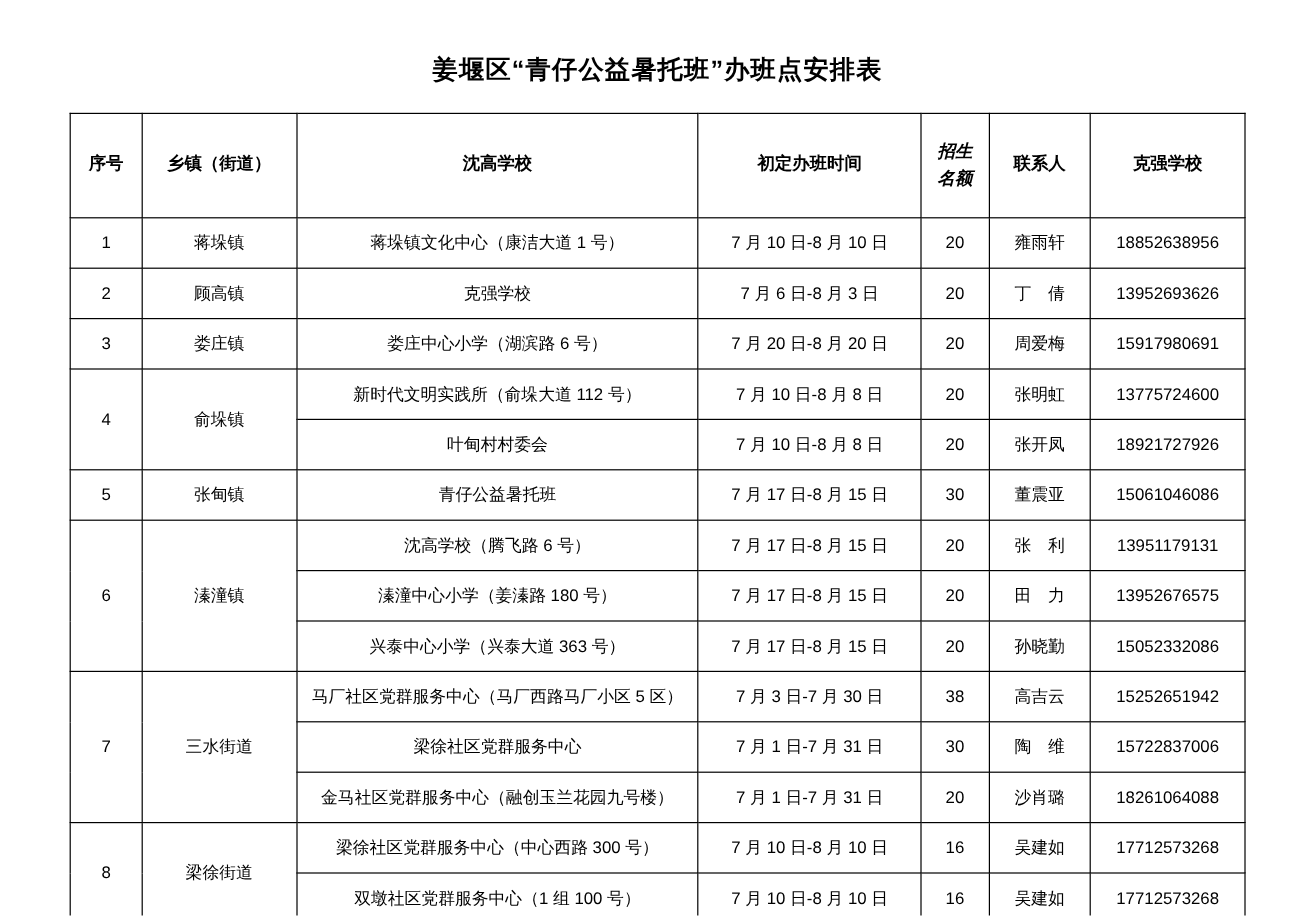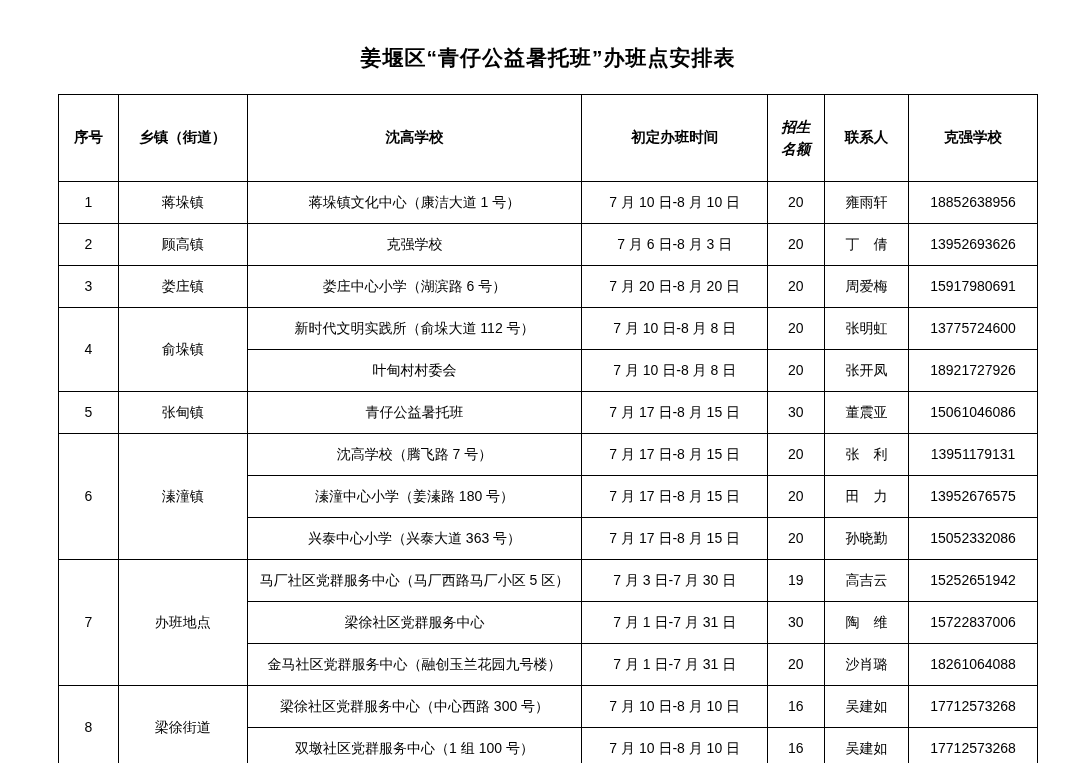--- a/index.html
+++ b/index.html
@@ -144,21 +144,21 @@
           <td>张甸镇</td>
           <td>青仔公益暑托班</td>
           <td>7 月 17 日-8 月 15 日</td>
           <td>30</td>
           <td>董震亚</td>
           <td>15061046086</td>
         </tr>
         <tr>
           <td rowspan="3">6</td>
           <td rowspan="3">溱潼镇</td>
-          <td>沈高学校（腾飞路 7 号）</td>
+          <td>沈高学校（腾飞路 6 号）</td>
           <td>7 月 17 日-8 月 15 日</td>
           <td>20</td>
           <td>张　利</td>
           <td>13951179131</td>
         </tr>
         <tr>
           <td>溱潼中心小学（姜溱路 180 号）</td>
           <td>7 月 17 日-8 月 15 日</td>
           <td>20</td>
           <td>田　力</td>
@@ -166,24 +166,24 @@
         </tr>
         <tr>
           <td>兴泰中心小学（兴泰大道 363 号）</td>
           <td>7 月 17 日-8 月 15 日</td>
           <td>20</td>
           <td>孙晓勤</td>
           <td>15052332086</td>
         </tr>
         <tr>
           <td rowspan="3">7</td>
-          <td rowspan="3">办班地点</td>
+          <td rowspan="3">三水街道</td>
           <td>马厂社区党群服务中心（马厂西路马厂小区 5 区）</td>
           <td>7 月 3 日-7 月 30 日</td>
-          <td>19</td>
+          <td>38</td>
           <td>高吉云</td>
           <td>15252651942</td>
         </tr>
         <tr>
           <td>梁徐社区党群服务中心</td>
           <td>7 月 1 日-7 月 31 日</td>
           <td>30</td>
           <td>陶　维</td>
           <td>15722837006</td>
         </tr>

